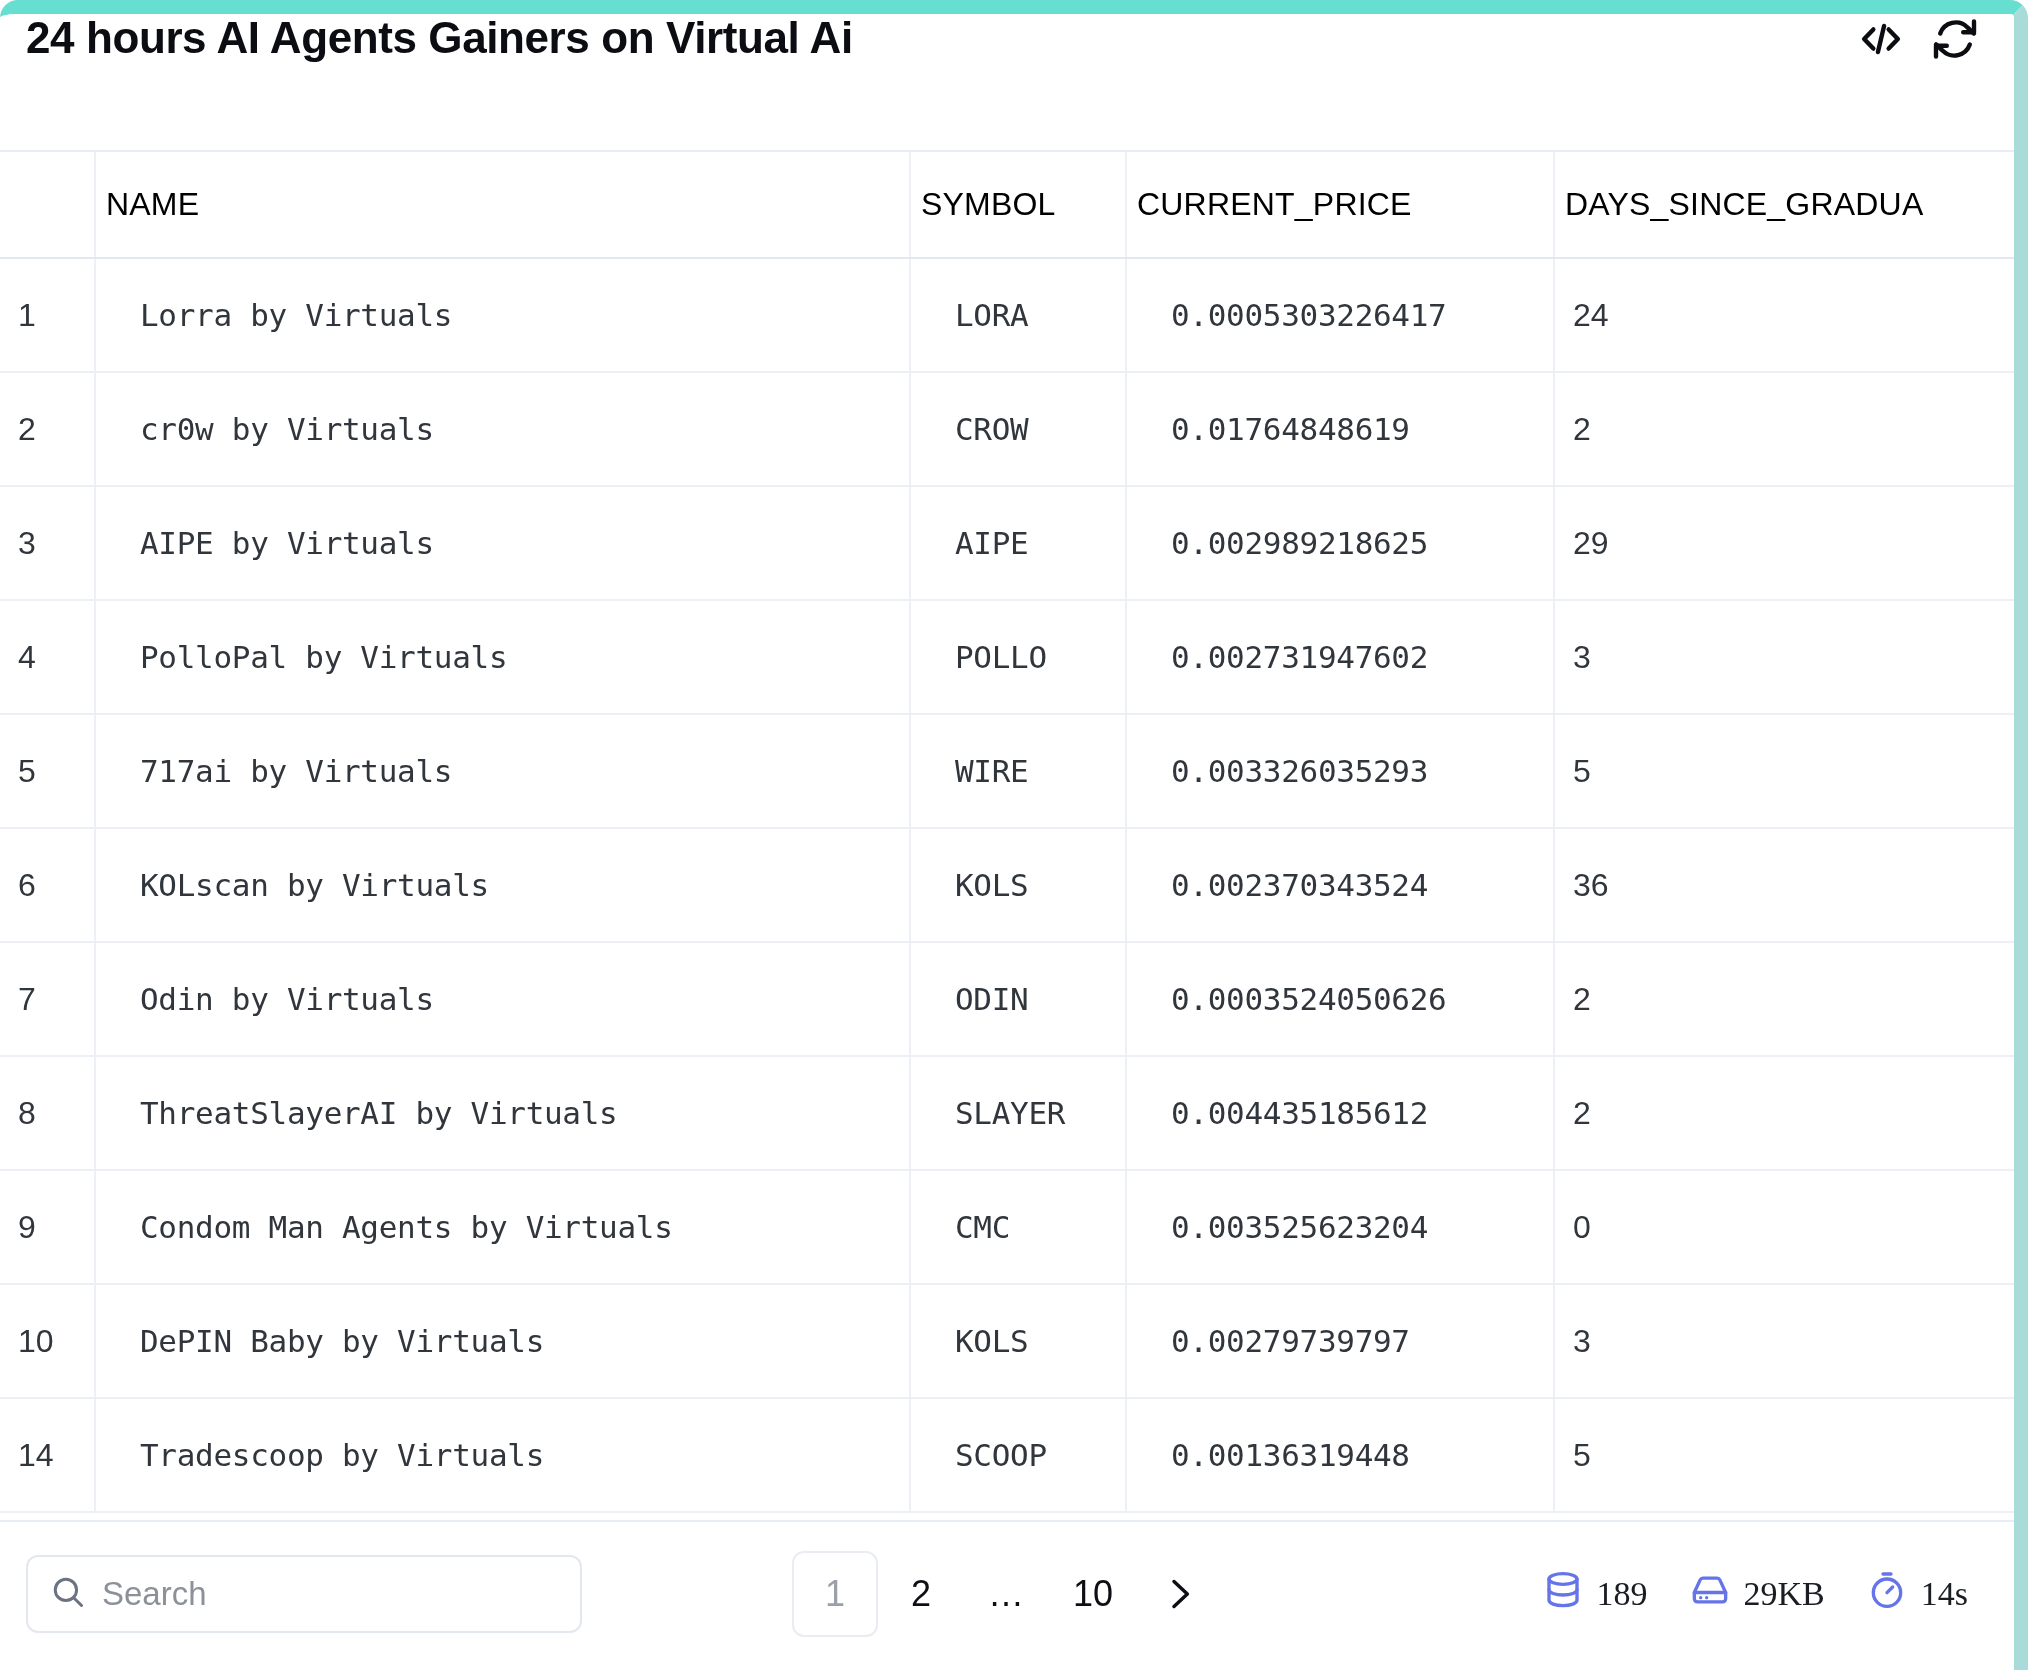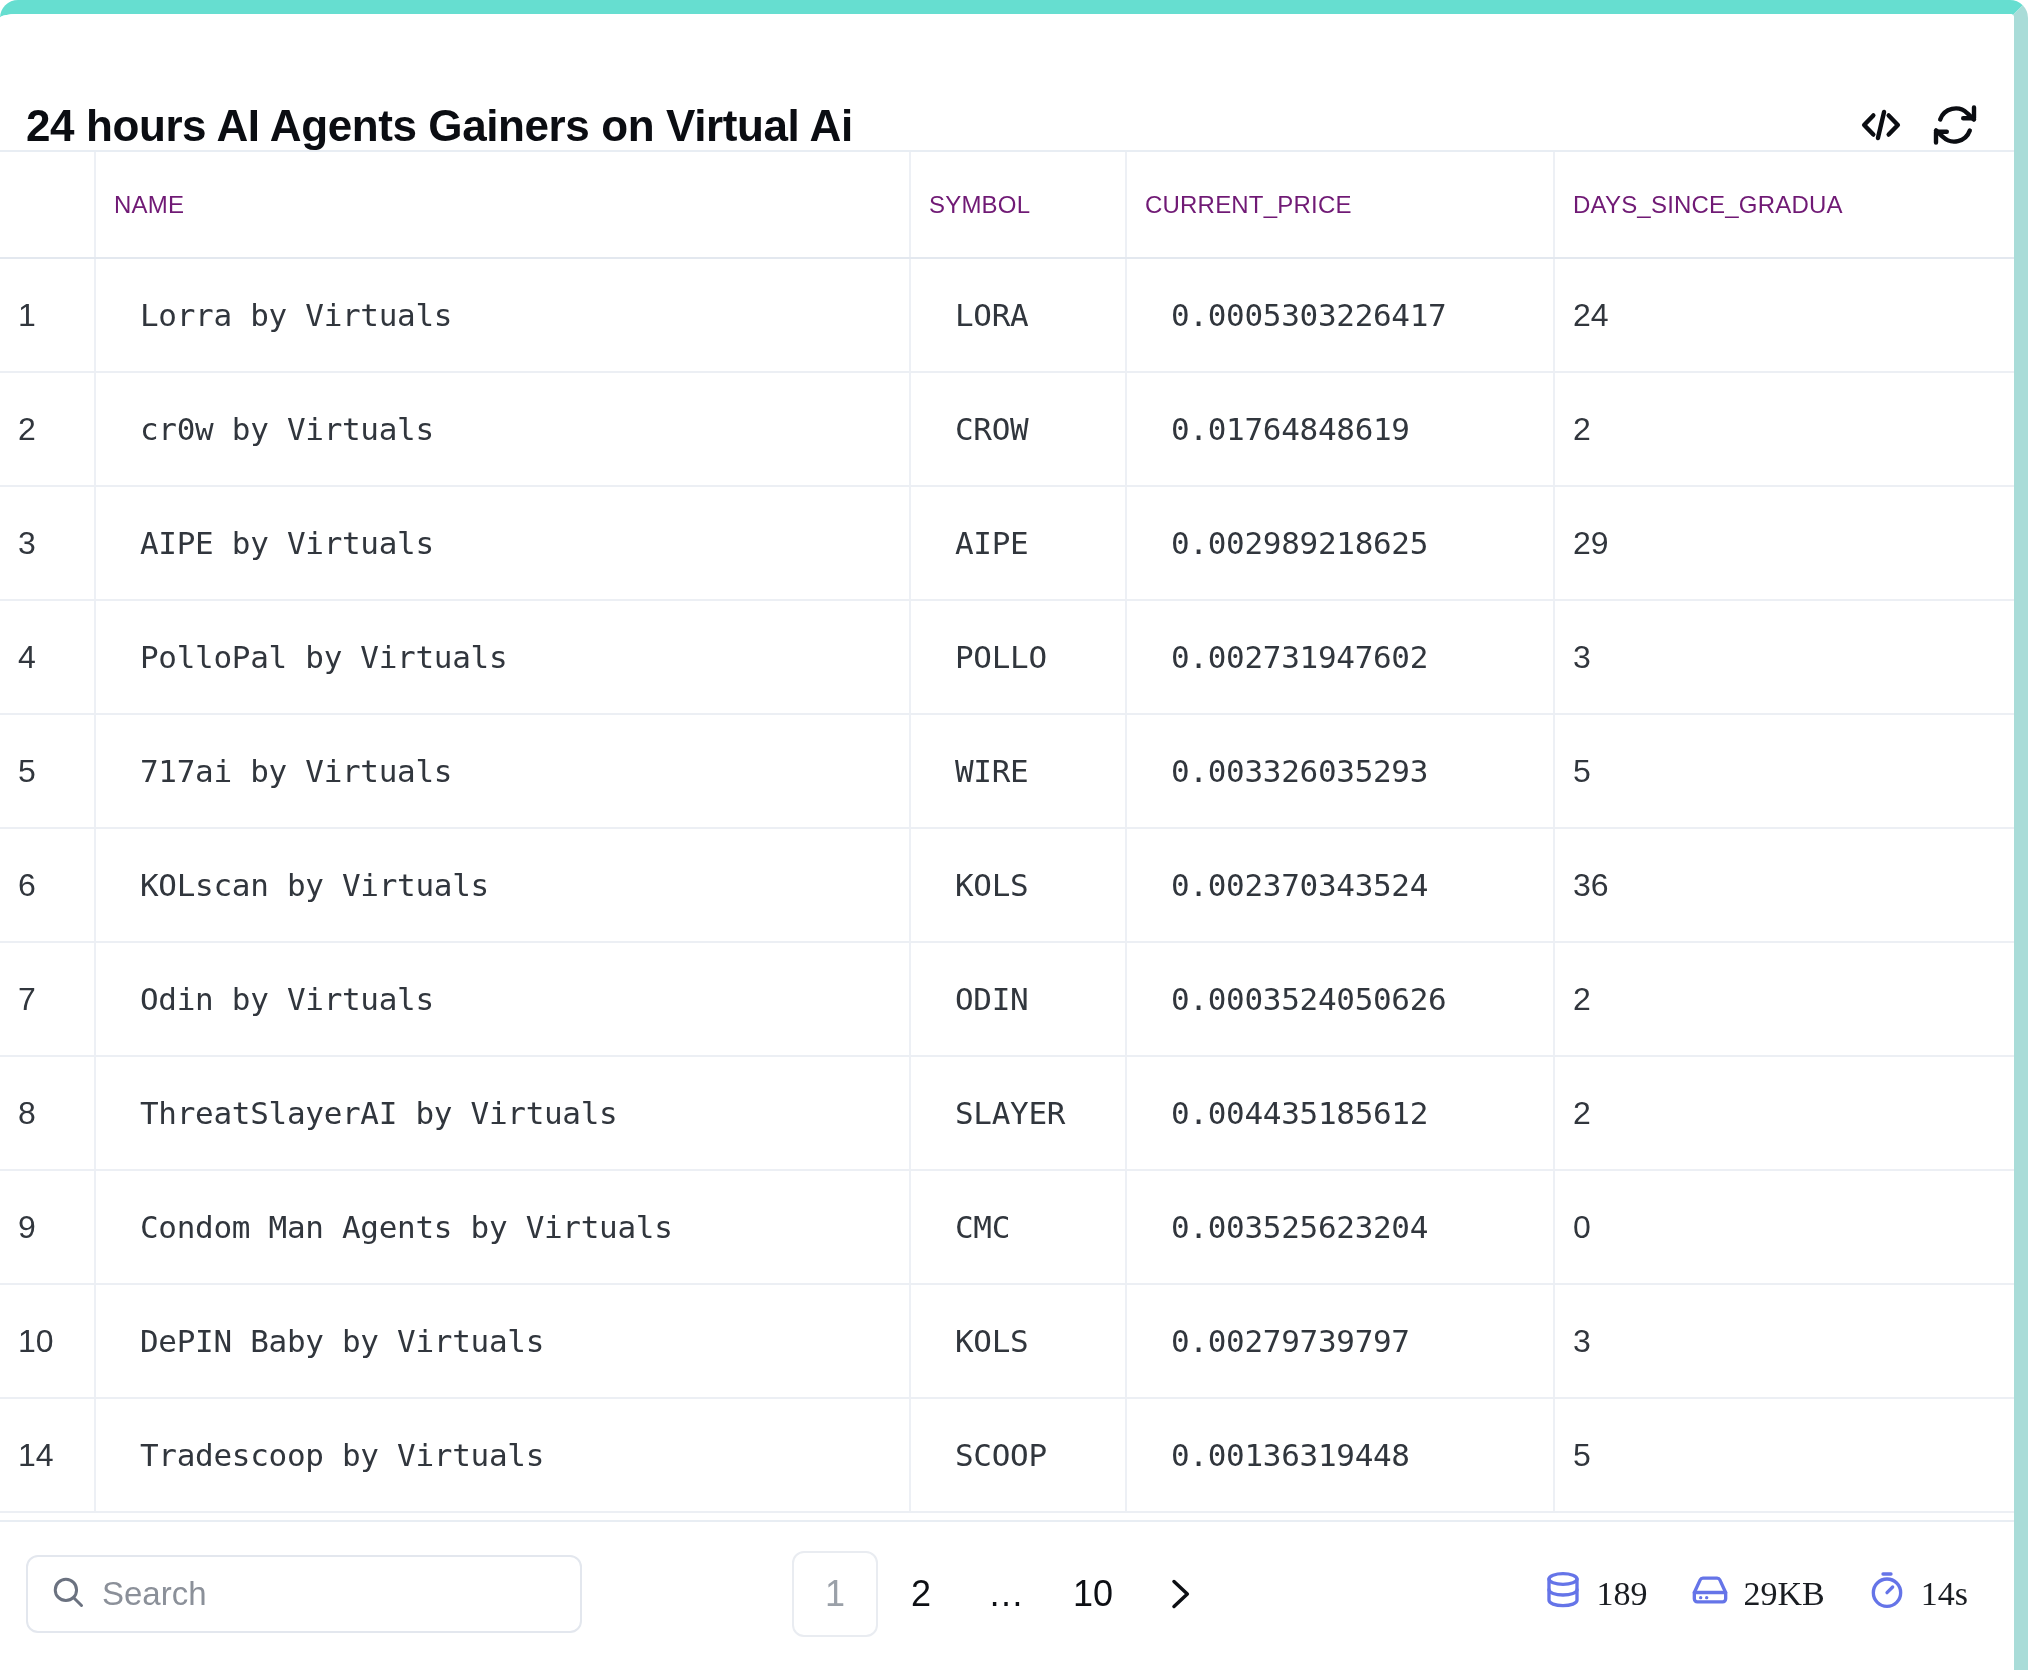--- a/index.html
+++ b/index.html
@@ -23,21 +23,21 @@
     display: flex;
     flex-direction: column;
     overflow: hidden;
   }
 
   
   #header {
     flex: 0 0 auto;
     height: 138px;
     display: flex;
-    align-items: flex-end;
+    align-items: flex-start;
     justify-content: space-between;
     padding: 0 34px 0 26px;
     background: #ffffff;
     border-bottom: 2px solid #e8edf3;
   }
   #page-title {
     font-size: 44px;
     font-weight: 700;
     color: #0b0d12;
     letter-spacing: -0.4px;
@@ -75,25 +75,25 @@
   col.c-idx   { width: 95px; }
   col.c-name  { width: 815px; }
   col.c-sym   { width: 216px; }
   col.c-price { width: 428px; }
   col.c-days  { width: 526px; }
 
   thead th {
     height: 106px;
     vertical-align: middle;
     text-align: left;
-    font-size: 24px;
+    font-size: 32px;
     font-weight: 400;
-    color: #701a75;
+    color: #000000;
     letter-spacing: 0.2px;
-    padding: 0 18px;
+    padding: 0 10px;
     background: #ffffff;
     border-bottom: 2px solid #e3e8ef;
     border-right: 2px solid #edf0f5;
     white-space: nowrap;
     overflow: hidden;
   }
   thead th.c-idx-h { border-right: 2px solid #edf0f5; }
   thead th:last-child { border-right: none; }
 
   tbody td {

